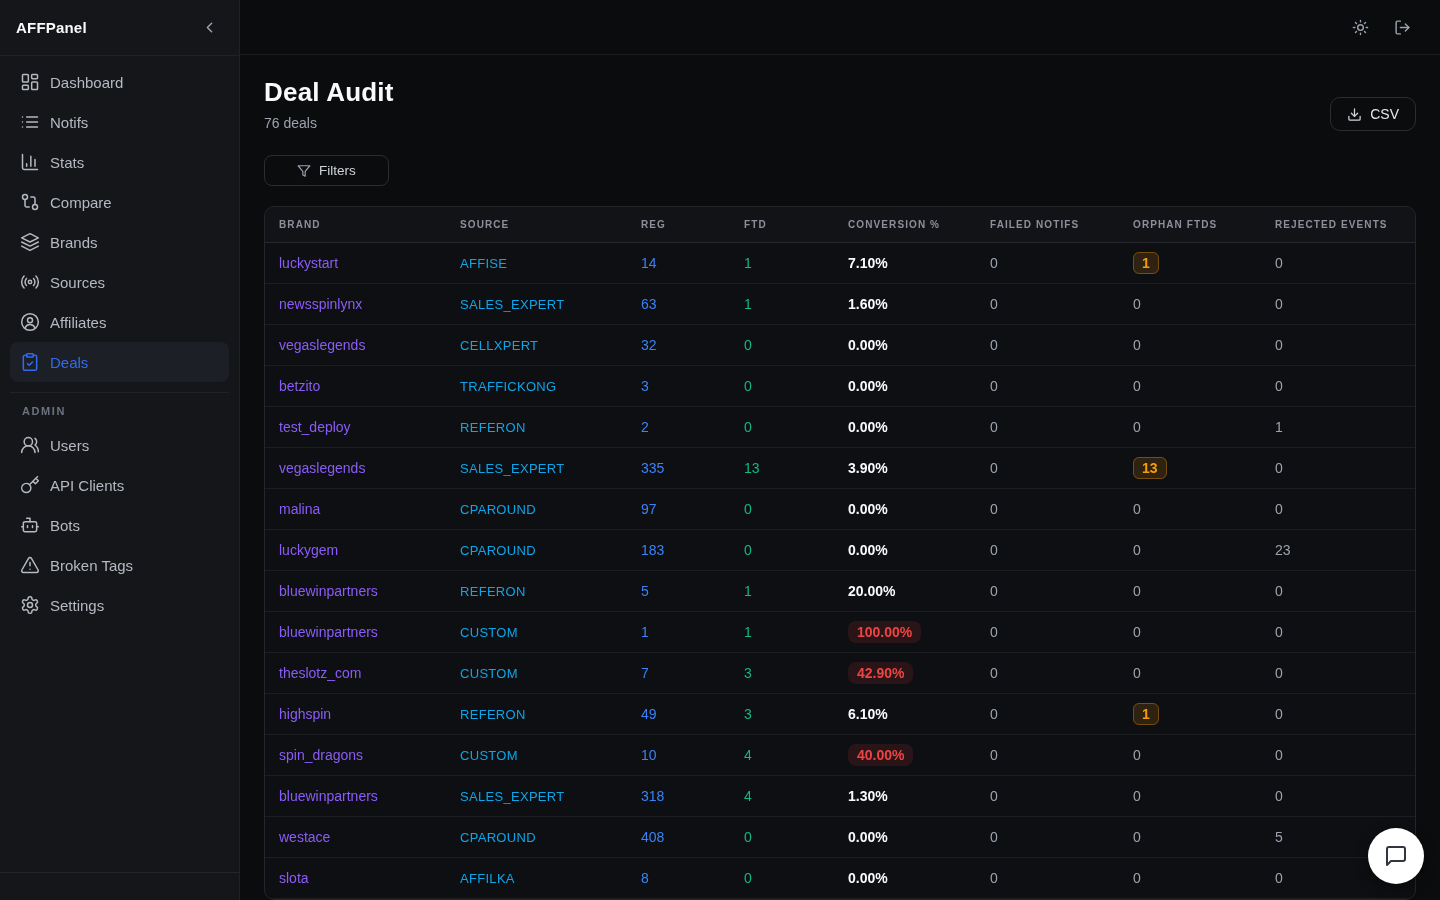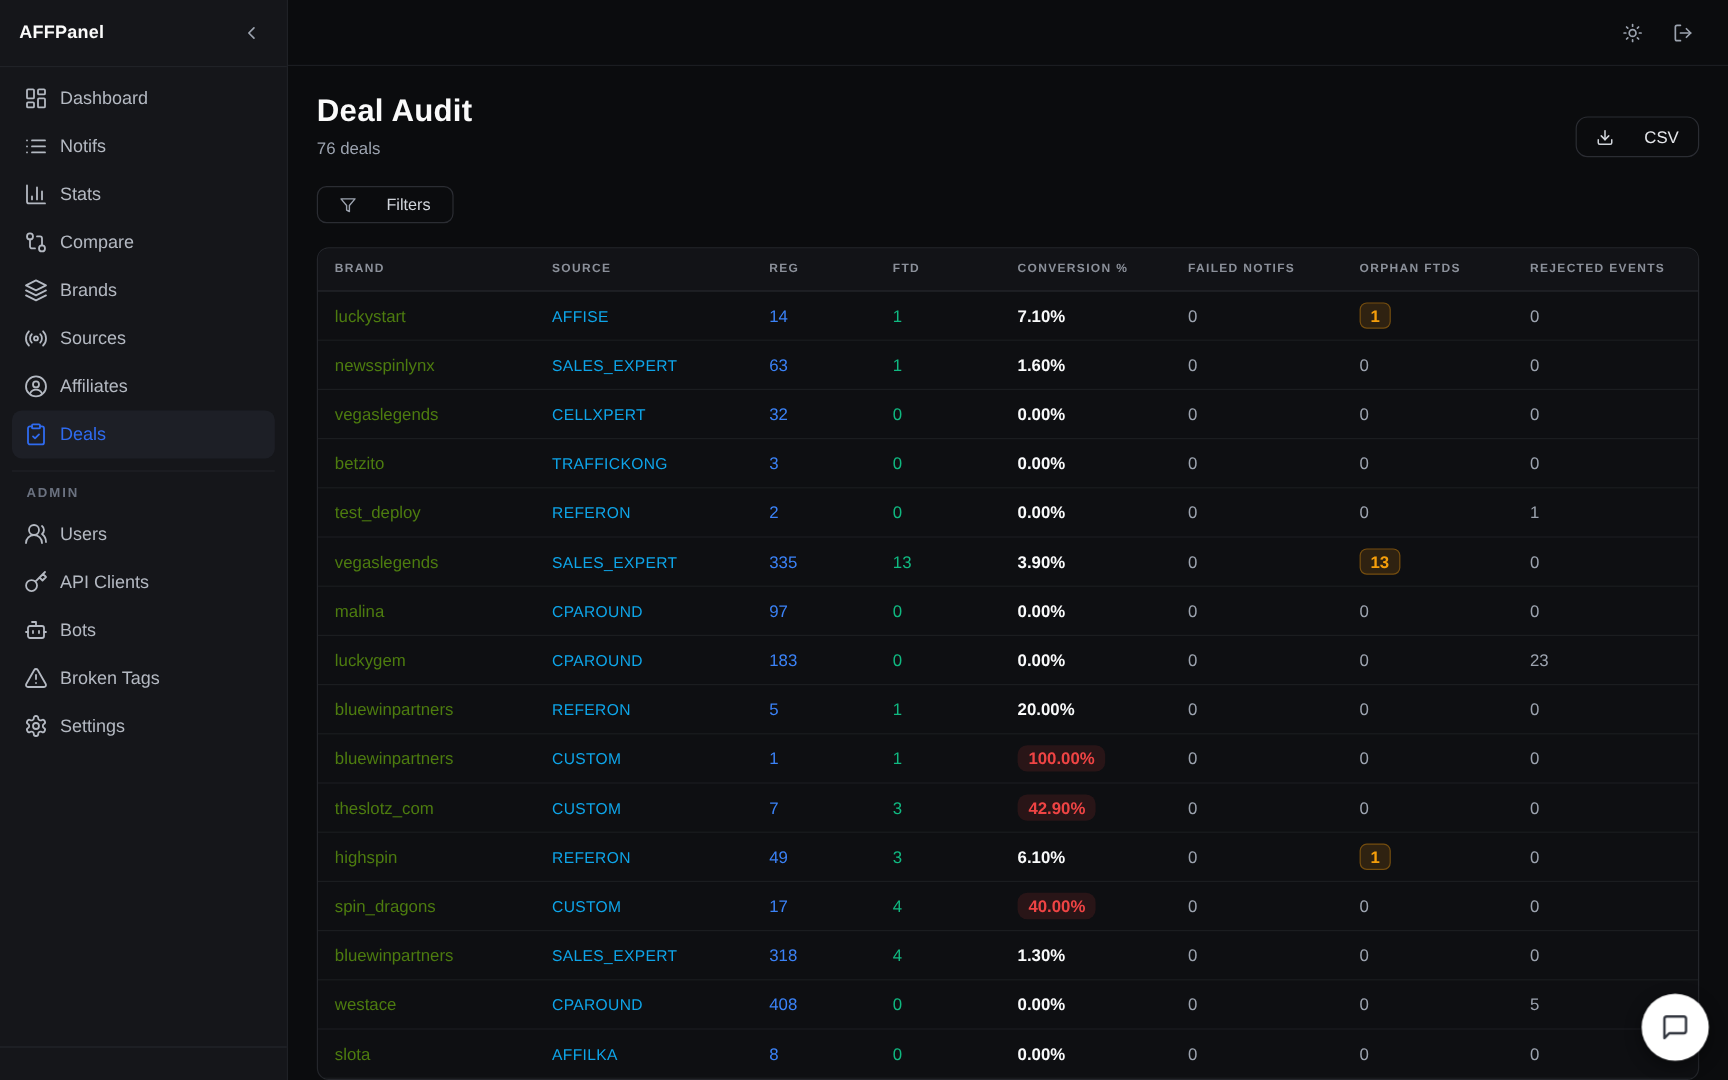--- a/index.html
+++ b/index.html
@@ -58,47 +58,47 @@
     width:28px; height:28px; display:flex; align-items:center; justify-content:center;
     background:none; border:none; color:#9ca3af; cursor:pointer; border-radius:6px;
   }
   .icon-btn svg { width:17px; height:17px; }
 
   .content { padding:22px 24px 0; }
   .page-head { display:flex; align-items:flex-end; justify-content:space-between; }
   .page-title { font-size:26px; font-weight:700; color:#fafafa; letter-spacing:.2px; }
   .page-subtitle { font-size:14px; color:#9ca3af; margin-top:7px; }
   .btn {
-    display:inline-flex; align-items:center; gap:25px;
+    display:inline-flex; align-items:center; gap:8px;
     background:transparent; color:#e5e7eb; cursor:pointer;
     border:1px solid #2b2d33; font-family:inherit;
   }
   .csv-btn { border-radius:10px; padding:8px 16px; font-size:14px; margin-top:2px; }
   .csv-btn svg { width:15px; height:15px; color:#d1d5db; }
-  .filters-btn { border-radius:8px; padding:7px 18px; font-size:13.5px; color:#d1d5db; margin-top:24px; }
+  .filters-btn { border-radius:8px; padding:7px 32px; font-size:13.5px; color:#d1d5db; margin-top:24px; }
   .filters-btn svg { width:14px; height:14px; color:#9ca3af; }
 
   
   .table-wrap {
     margin-top:20px; border:1px solid #24262b; border-radius:10px;
     overflow:hidden; background:#0e0f12;
   }
   .thead, .trow {
     display:grid;
     grid-template-columns:181px 181px 103px 104px 142px 143px 142px 1fr;
     align-items:center;
   }
   .thead { background:#121317; border-bottom:1px solid #26282d; height:36px; }
   .th {
     font-size:10px; font-weight:700; letter-spacing:1.1px; color:#8b909a;
     padding-left:14px; text-transform:uppercase; white-space:nowrap;
   }
   .trow { height:41px; border-bottom:1px solid #1b1d20; cursor:default; }
   .td { padding-left:14px; font-size:14px; white-space:nowrap; }
-  .td.brand { color:#4d7c0f; }
+  .td.brand { color:#8b5cf6; }
   .td.source { color:#0ea5e9; font-size:13px; letter-spacing:.3px; }
   .td.reg { color:#3b82f6; }
   .td.ftd { color:#10b981; }
   .td.conv { color:#f9fafb; font-weight:700; }
   .td.failed, .td.rejected { color:#9ca3af; }
   .td.orphan { color:#9ca3af; }
   .badge-red {
     color:#ef4444; background:rgba(239,68,68,.12);
     padding:3px 9px; border-radius:8px; font-weight:700;
   }
@@ -453,21 +453,21 @@
     <div class="td ftd">3</div>
     <div class="td conv"><span class="conv-val">6.10%</span></div>
     <div class="td failed">0</div>
     <div class="td orphan"><span class="orphan-val badge-amber">1</span></div>
     <div class="td rejected">0</div>
   </div>
 
   <div class="trow">
     <div class="td brand">spin_dragons</div>
     <div class="td source">CUSTOM</div>
-    <div class="td reg">17</div>
+    <div class="td reg">10</div>
     <div class="td ftd">4</div>
     <div class="td conv"><span class="conv-val badge-red">40.00%</span></div>
     <div class="td failed">0</div>
     <div class="td orphan"><span class="orphan-val">0</span></div>
     <div class="td rejected">0</div>
   </div>
 
   <div class="trow">
     <div class="td brand">bluewinpartners</div>
     <div class="td source">SALES_EXPERT</div>

